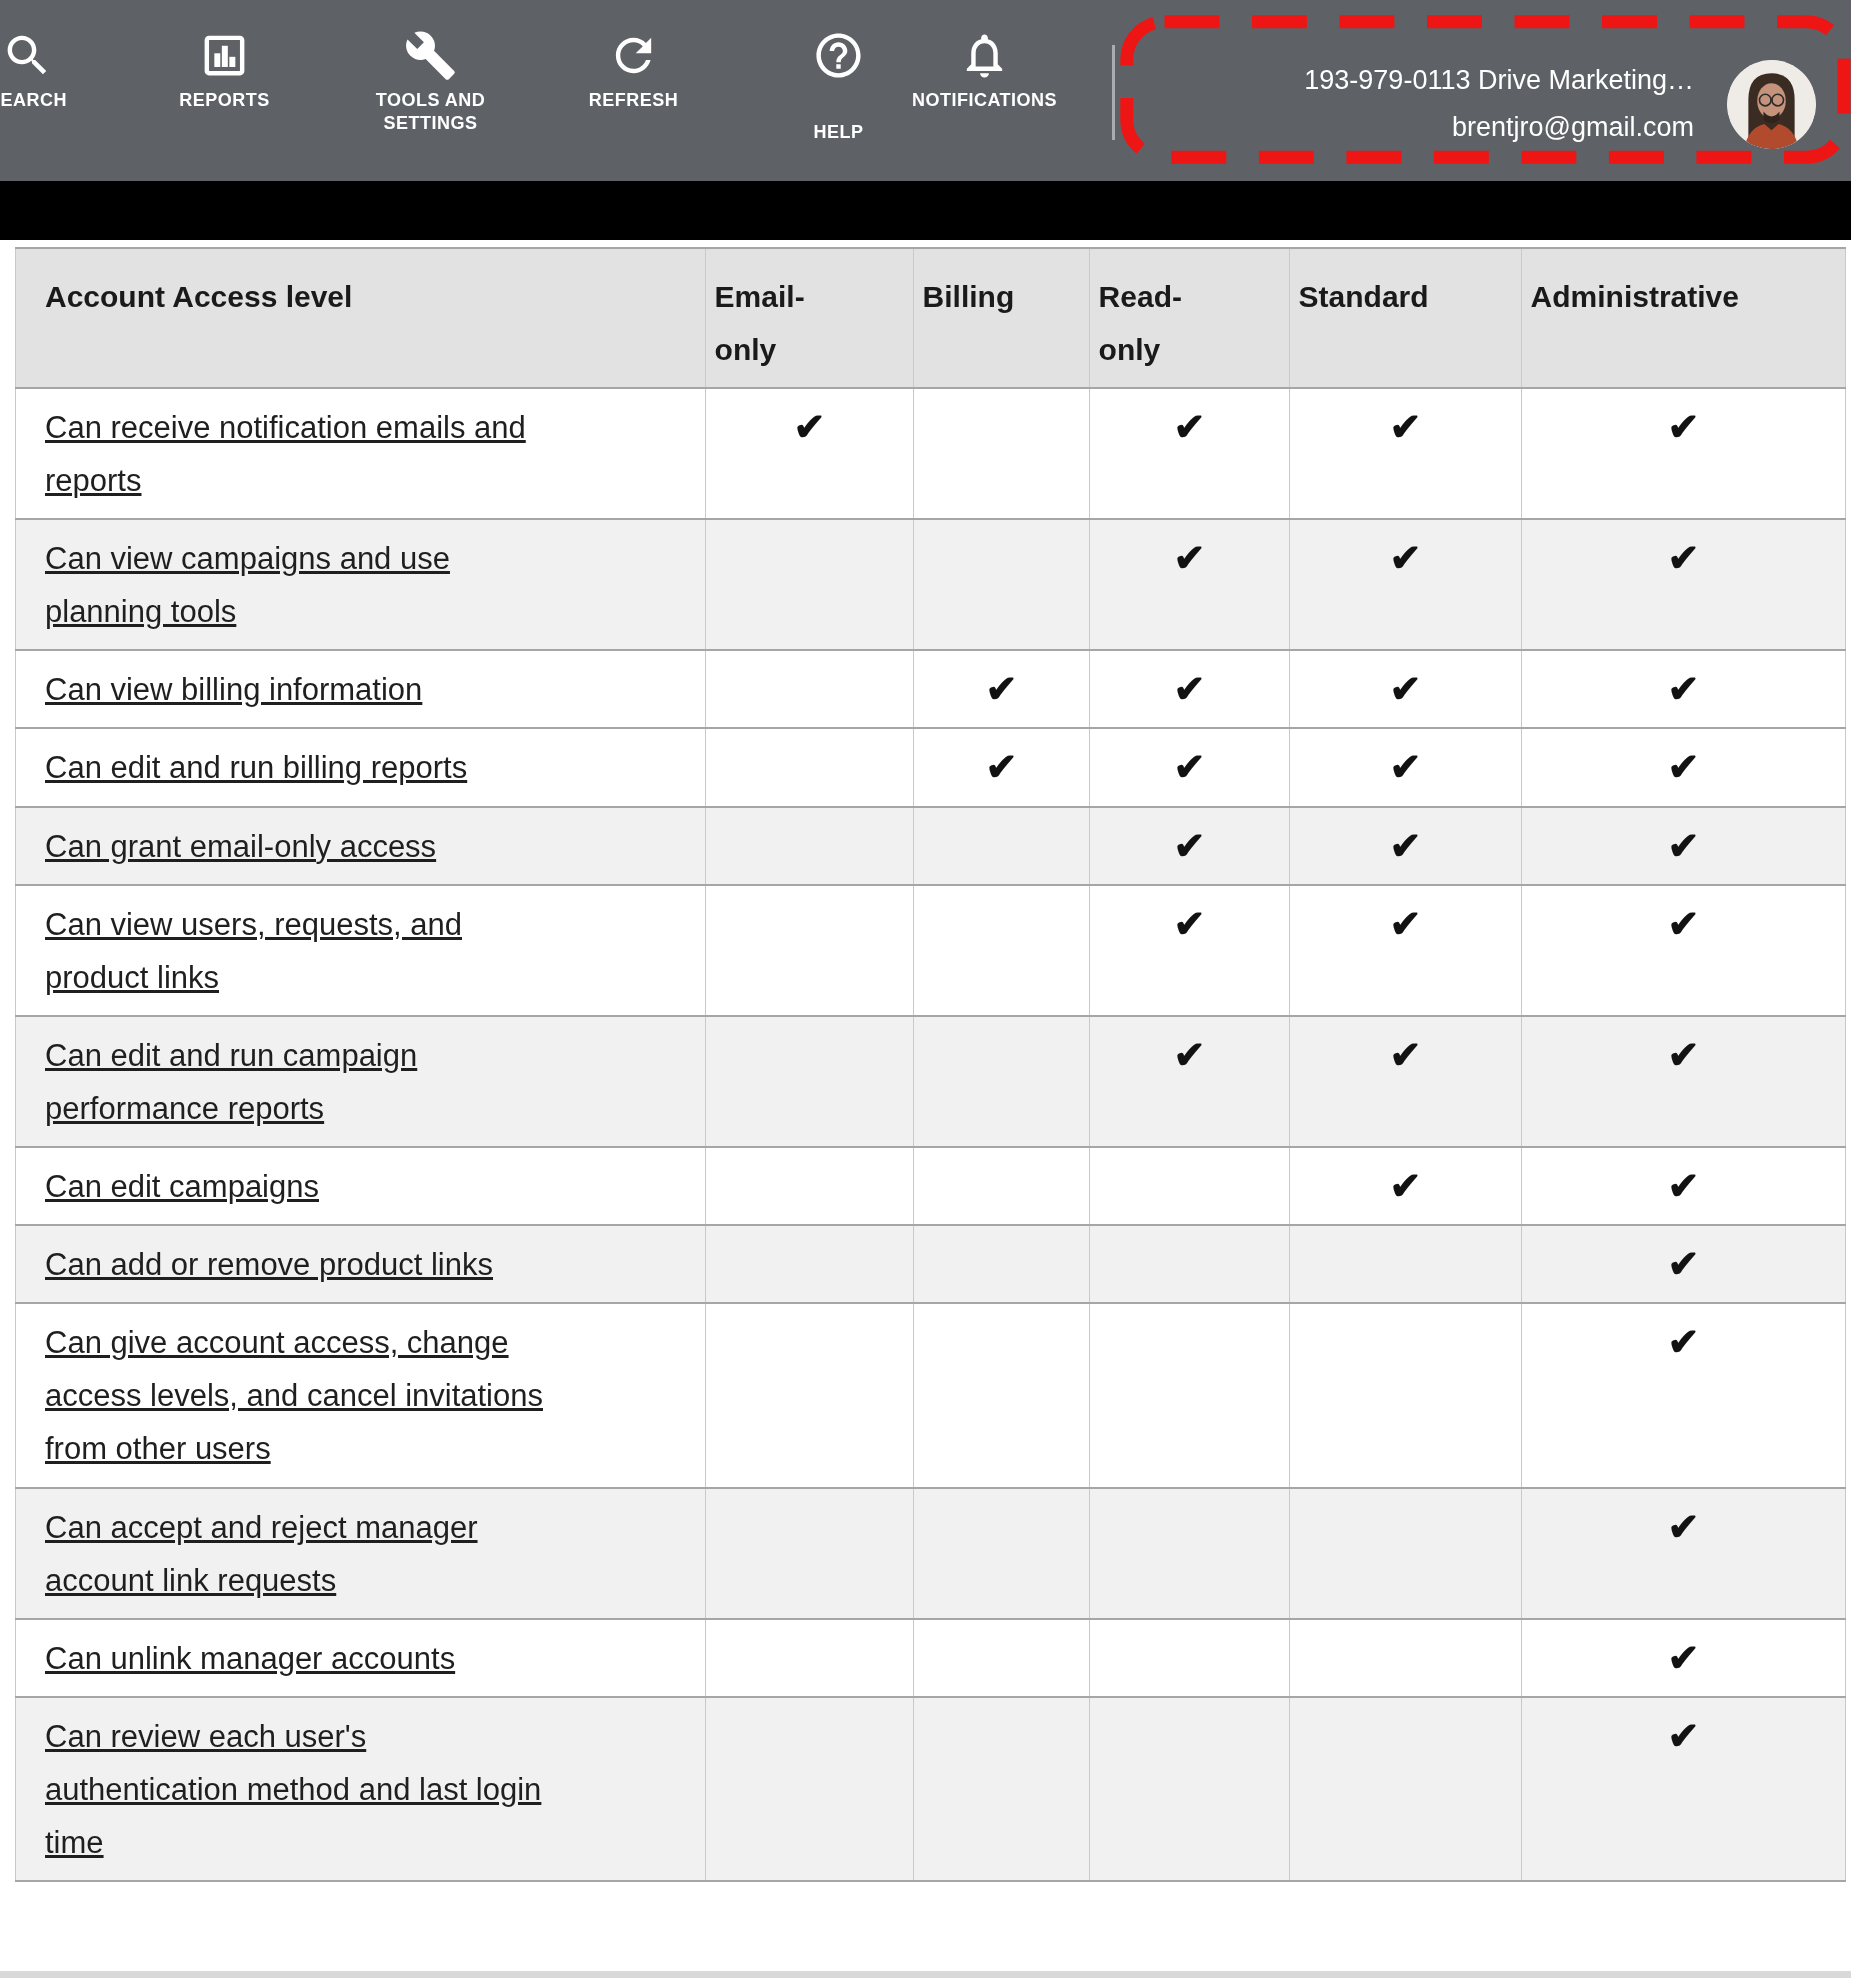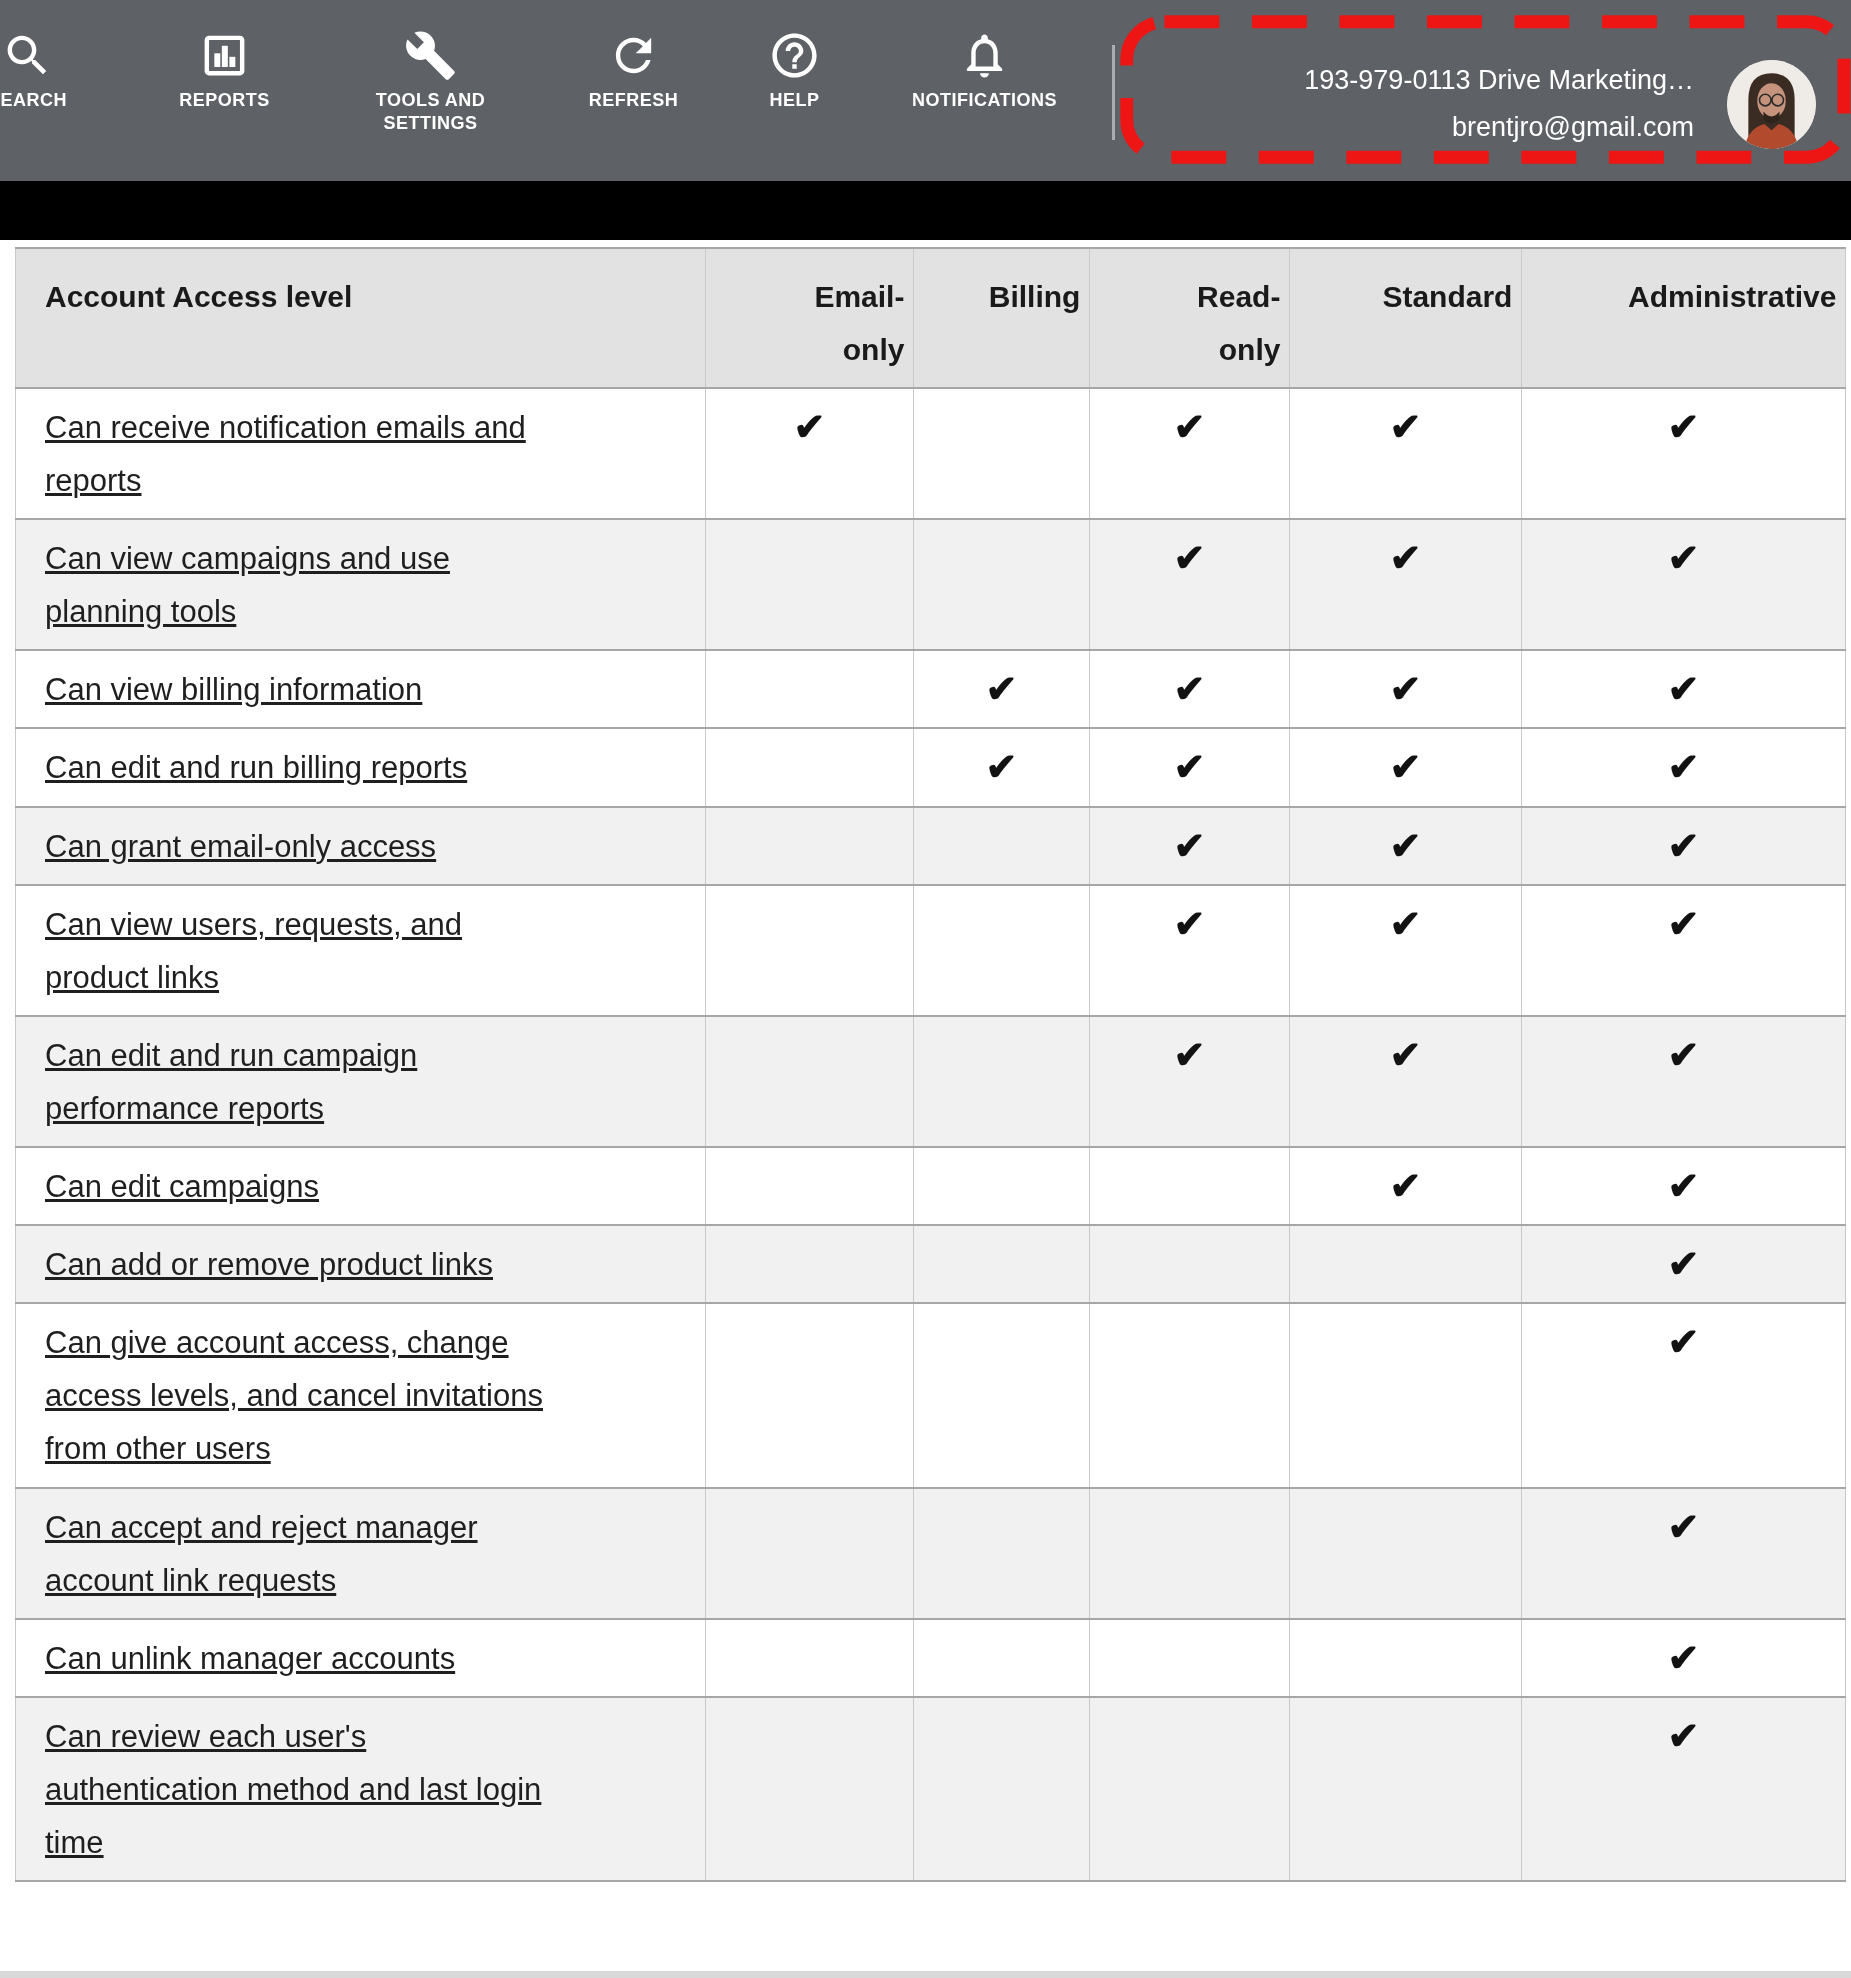--- a/index.html
+++ b/index.html
@@ -47,21 +47,21 @@
     position:absolute;top:247px;left:15px;width:1830px;
     border-collapse:collapse;table-layout:fixed;background:#fff;
   }
   .perm-table th,.perm-table td{
     border-left:1.7px solid #c9c9c9;border-right:1.7px solid #c9c9c9;
     border-top:2.6px solid #a6a6a6;border-bottom:2.6px solid #a6a6a6;
     vertical-align:top;box-sizing:border-box;
   }
   .perm-table th{
     background:#e2e2e2;font-size:30px;font-weight:bold;color:#1a1a1a;
-    padding:20.6px 8.6px 11.2px;text-align:right;line-height:53px;white-space:pre-line;
+    padding:20.6px 8.6px 11.2px;text-align:left;line-height:53px;white-space:pre-line;
   }
   .perm-table th.level{text-align:left;padding-left:29px;}
   .perm-table td{
     font-size:31px;color:#1f1f1f;line-height:53px;
     padding:12px 8.6px 11.2px;white-space:pre-line;background:#fff;
   }
   .perm-table td.level{text-align:left;padding-left:29px;padding-right:38px;text-decoration:underline;}
   .perm-table td.check{
     text-align:center;font-size:38px;font-weight:bold;color:#121212;
   }
@@ -103,21 +103,21 @@
 SETTINGS</span>
       </div>
       <div class="tb-item" style="left: 539px;">
         <span class="tb-icon">
           <svg viewBox="0 0 24 24">
             <path fill="#fff" d="M17.65 6.35C16.2 4.9 14.21 4 12 4c-4.42 0-7.99 3.58-7.99 8s3.57 8 7.99 8c3.73 0 6.84-2.55 7.73-6h-2.08c-.82 2.33-3.04 4-5.65 4-3.31 0-6-2.69-6-6s2.69-6 6-6c1.66 0 3.14.69 4.22 1.78L13 11h7V4l-2.35 2.35z"></path>
           </svg>
         </span>
         <span class="tb-label">REFRESH</span>
       </div>
-      <div class="tb-item" style="left: 700px;">
+      <div class="tb-item" style="left: 744px; gap: 32px;">
         <span class="tb-icon">
           <svg viewBox="0 0 24 24">
             <path fill="#fff" d="M11 18h2v-2h-2v2zm1-16C6.48 2 2 6.48 2 12s4.48 10 10 10 10-4.48 10-10S17.52 2 12 2zm0 18c-4.41 0-8-3.59-8-8s3.59-8 8-8 8 3.59 8 8-3.59 8-8 8zm0-14c-2.21 0-4 1.79-4 4h2c0-1.1.9-2 2-2s2 .9 2 2c0 2-3 1.75-3 5h2c0-2.25 3-2.5 3-5 0-2.21-1.79-4-4-4z"></path>
           </svg>
         </span>
         <span class="tb-label">HELP</span>
       </div>
       <div class="tb-item" style="left: 890px;">
         <span class="tb-icon">
           <svg viewBox="0 0 24 24">

